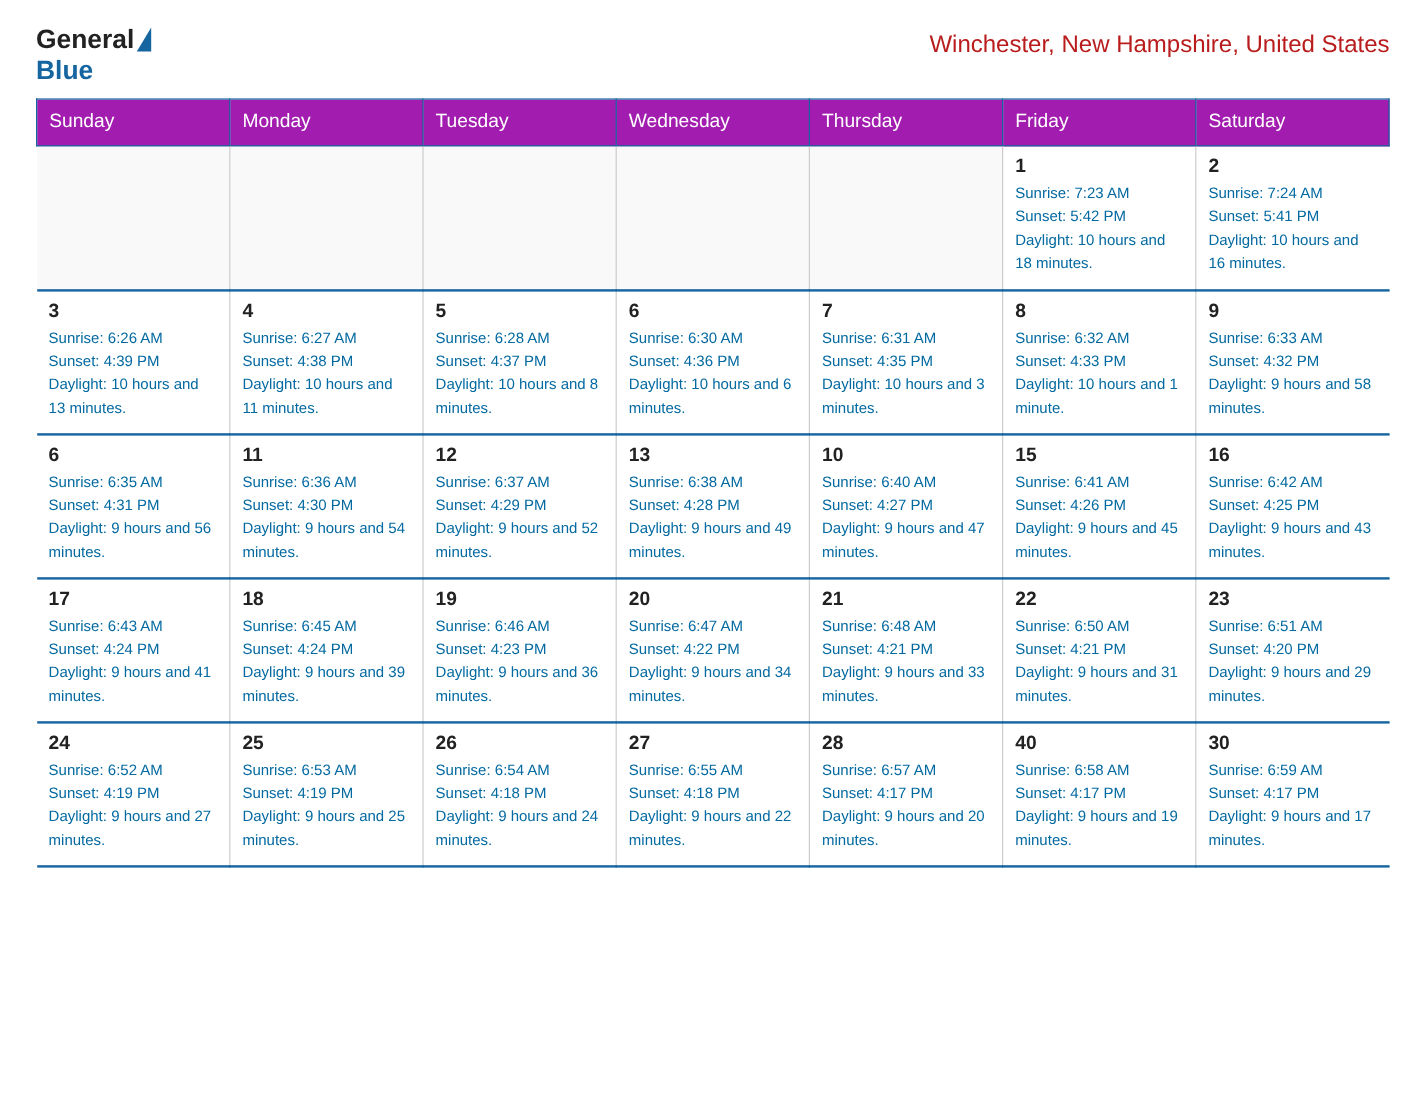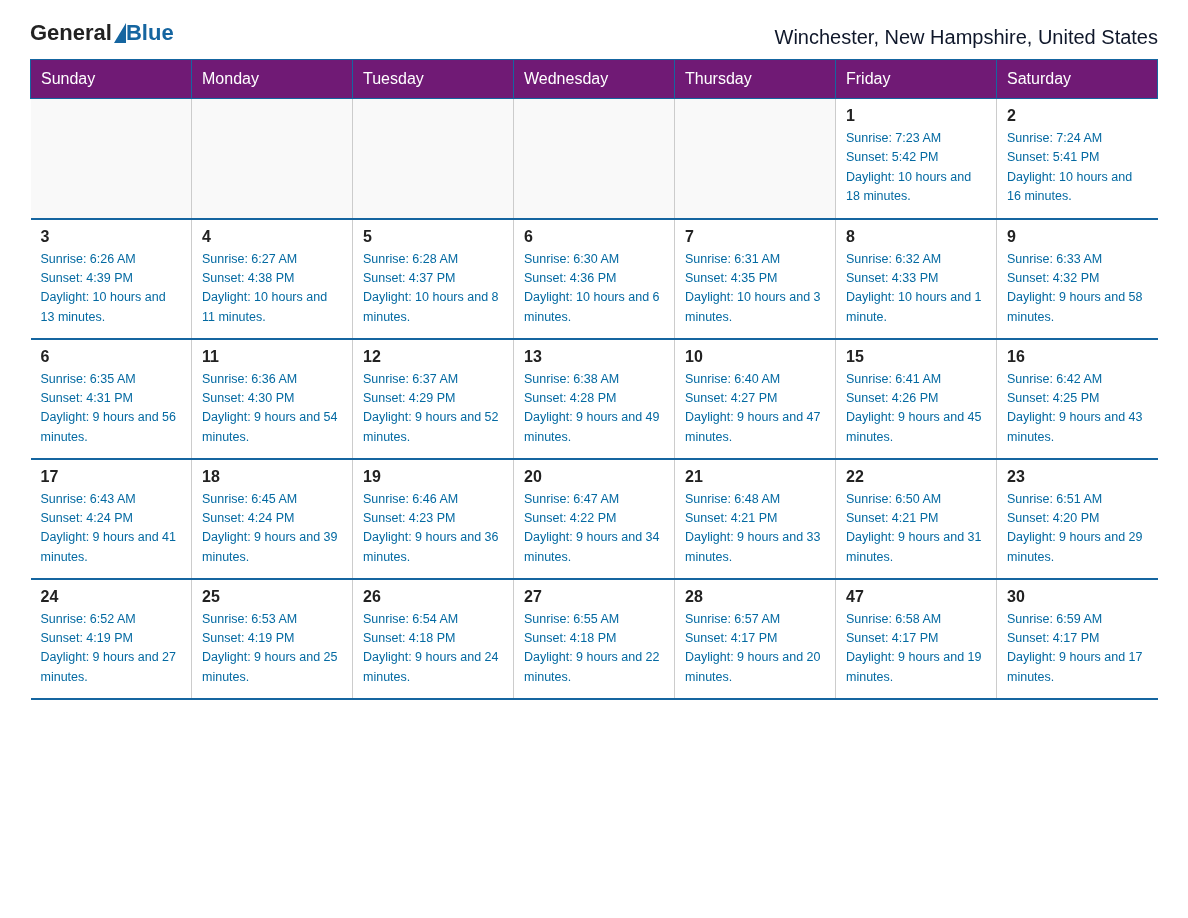--- a/index.html
+++ b/index.html
@@ -33,47 +33,47 @@
       width: 0;
       height: 0;
       border-left: 12px solid transparent;
       border-right: 0px solid transparent;
       border-bottom: 20px solid #1565a0;
       margin-left: 2px;
       vertical-align: middle;
     }
     .logo-wrapper {
       display: flex;
-      flex-direction: row;
+      flex-direction: column;
     }
     .logo-top-line {
       display: flex;
       align-items: center;
     }
     .title-block {
       text-align: right;
     }
     .month-title {
       font-size: 48px;
       font-weight: normal;
       color: #222;
       line-height: 1.1;
     }
     .location-title {
       font-size: 20px;
-      color: #0f172a;
+      color: #b91c1c;
       margin-top: 6px;
     }
     table {
       width: 100%;
       border-collapse: collapse;
       margin-top: 10px;
     }
     thead tr th {
-      background-color: #701a75;
+      background-color: #a21caf;
       color: #fff;
       font-size: 16px;
       font-weight: normal;
       padding: 10px 10px;
       text-align: left;
       border: 1px solid #1565a0;
     }
     tbody tr {
       border-bottom: 2px solid #1565a0;
     }
@@ -256,21 +256,21 @@
         </td>
         <td>
           <span class="day-number">27</span>
           <div class="day-info">Sunrise: 6:55 AM<br>Sunset: 4:18 PM<br>Daylight: 9 hours and 22 minutes.</div>
         </td>
         <td>
           <span class="day-number">28</span>
           <div class="day-info">Sunrise: 6:57 AM<br>Sunset: 4:17 PM<br>Daylight: 9 hours and 20 minutes.</div>
         </td>
         <td>
-          <span class="day-number">47</span>
+          <span class="day-number">40</span>
           <div class="day-info">Sunrise: 6:58 AM<br>Sunset: 4:17 PM<br>Daylight: 9 hours and 19 minutes.</div>
         </td>
         <td>
           <span class="day-number">30</span>
           <div class="day-info">Sunrise: 6:59 AM<br>Sunset: 4:17 PM<br>Daylight: 9 hours and 17 minutes.</div>
         </td>
       </tr>
     </tbody>
 </table>
 

